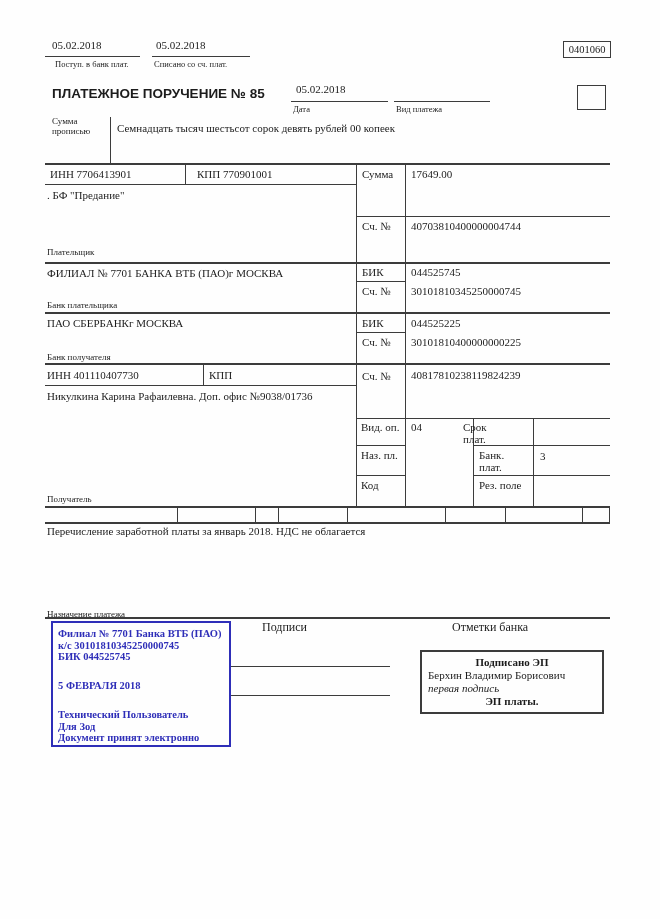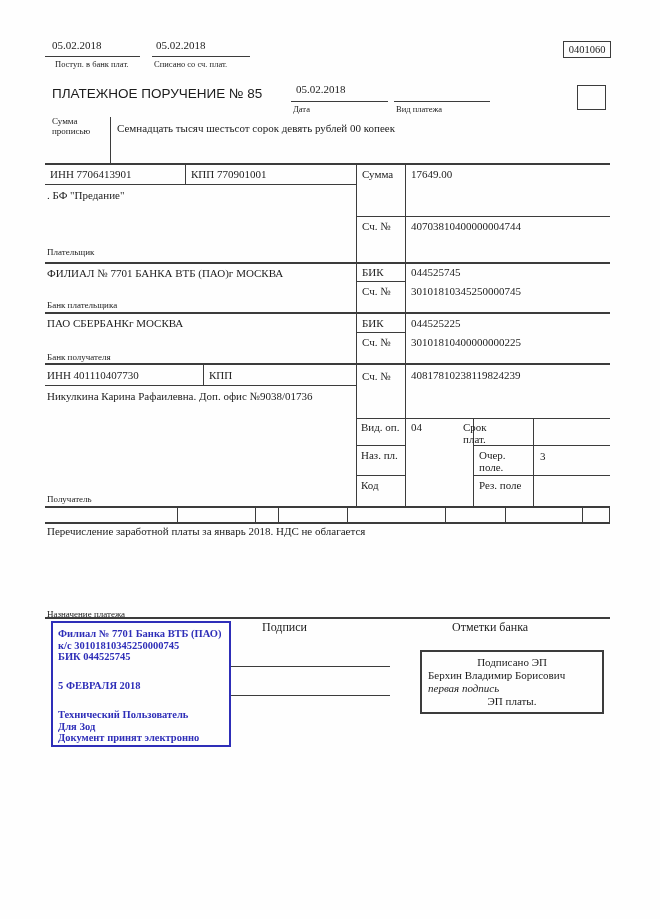--- a/index.html
+++ b/index.html
@@ -3,21 +3,21 @@
 <meta charset="utf-8">
 <style>
   :root { --stamp_blue:#2E2EB8; --line:#3c3c3c; --ink:#1c1c1c; }
   html,body{margin:0;padding:0;background:#fff;}
   .page{position:relative;width:660px;height:919px;background:#fefefe;overflow:hidden;
         font-family:"Liberation Serif", serif;color:var(--ink);}
   .t{position:absolute;font-size:11px;line-height:1.12;white-space:nowrap;}
   .wrap{white-space:normal;}
   .sm{font-size:8.5px;}
   .lbl{font-size:9px;}
-  .b{font-weight:normal;}
+  .b{font-weight:bold;}
   .i{font-style:italic;}
   .sans{font-family:"Liberation Sans", sans-serif;}
   .hl{position:absolute;height:1px;background:var(--line);}
   .hl2{position:absolute;height:2px;background:var(--line);}
   .vl{position:absolute;width:1px;background:var(--line);}
   .box{position:absolute;border:1px solid var(--line);box-sizing:border-box;}
   .codebox{left:563px;top:41px;width:48px;height:17px;font-size:10.5px;text-align:center;line-height:15px;}
   .emptybox{left:577px;top:85px;width:29px;height:25px;}
   .stamp{position:absolute;left:51px;top:621px;width:180px;height:126px;box-sizing:border-box;
          border:2px solid var(--stamp_blue);color:var(--stamp_blue);font-weight:bold;
@@ -86,21 +86,21 @@
   <div class="vl" style="left:278px;top:506px;height:16px;"></div>
   <div class="vl" style="left:347px;top:506px;height:16px;"></div>
   <div class="vl" style="left:445px;top:506px;height:16px;"></div>
   <div class="vl" style="left:505px;top:506px;height:16px;"></div>
   <div class="vl" style="left:582px;top:506px;height:16px;"></div>
   <div class="vl" style="left:609px;top:506px;height:16px;"></div>
   <div class="hl2" style="left:45px;top:522px;width:565px;"></div>
   <div class="hl2" style="left:45px;top:617px;width:565px;"></div>
 
   <div class="t" style="left:50px;top:168px;">ИНН 7706413901</div>
-  <div class="t" style="left:191px;top:168px;">КПП 770901001</div>
+  <div class="t" style="left:197px;top:168px;">КПП 770901001</div>
   <div class="t" style="left:362px;top:168px;">Сумма</div>
   <div class="t" style="left:411px;top:168px;">17649.00</div>
   <div class="t" style="left:47px;top:189px;">. БФ "Предание"</div>
   <div class="t" style="left:362px;top:220px;">Сч. №</div>
   <div class="t" style="left:411px;top:220px;">40703810400000004744</div>
   <div class="t lbl" style="left:47px;top:247px;">Плательщик</div>
 
   <div class="t" style="left:47px;top:267px;">ФИЛИАЛ № 7701 БАНКА ВТБ (ПАО)г МОСКВА</div>
   <div class="t" style="left:362px;top:266px;">БИК</div>
   <div class="t" style="left:411px;top:266px;">044525745</div>
@@ -119,21 +119,21 @@
   <div class="t" style="left:209px;top:369px;">КПП</div>
   <div class="t" style="left:362px;top:370px;">Сч. №</div>
   <div class="t" style="left:411px;top:369px;">40817810238119824239</div>
   <div class="t wrap" style="left:47px;top:390px;width:300px;">Никулкина Карина Рафаилевна. Доп. офис №9038/01736</div>
   <div class="t lbl" style="left:47px;top:494px;">Получатель</div>
 
   <div class="t" style="left:361px;top:421px;">Вид. оп.</div>
   <div class="t" style="left:411px;top:421px;">04</div>
   <div class="t wrap" style="left:463px;top:421px;width:44px;">Срок плат.</div>
   <div class="t" style="left:361px;top:449px;">Наз. пл.</div>
-  <div class="t wrap" style="left:479px;top:449px;width:44px;">Очер. поле.</div>
+  <div class="t wrap" style="left:479px;top:449px;width:44px;">Банк. плат.</div>
   <div class="t" style="left:540px;top:450px;">3</div>
   <div class="t" style="left:361px;top:479px;">Код</div>
   <div class="t" style="left:479px;top:479px;">Рез. поле</div>
 
   <div class="t" style="left:47px;top:525px;">Перечисление заработной платы за январь 2018. НДС не облагается</div>
   <div class="t lbl" style="left:47px;top:601px;margin-top:8px;">Назначение платежа</div>
 
   <div class="stamp">
     <p>Филиал № 7701 Банка ВТБ (ПАО)</p>
     <p>к/с 30101810345250000745</p>

